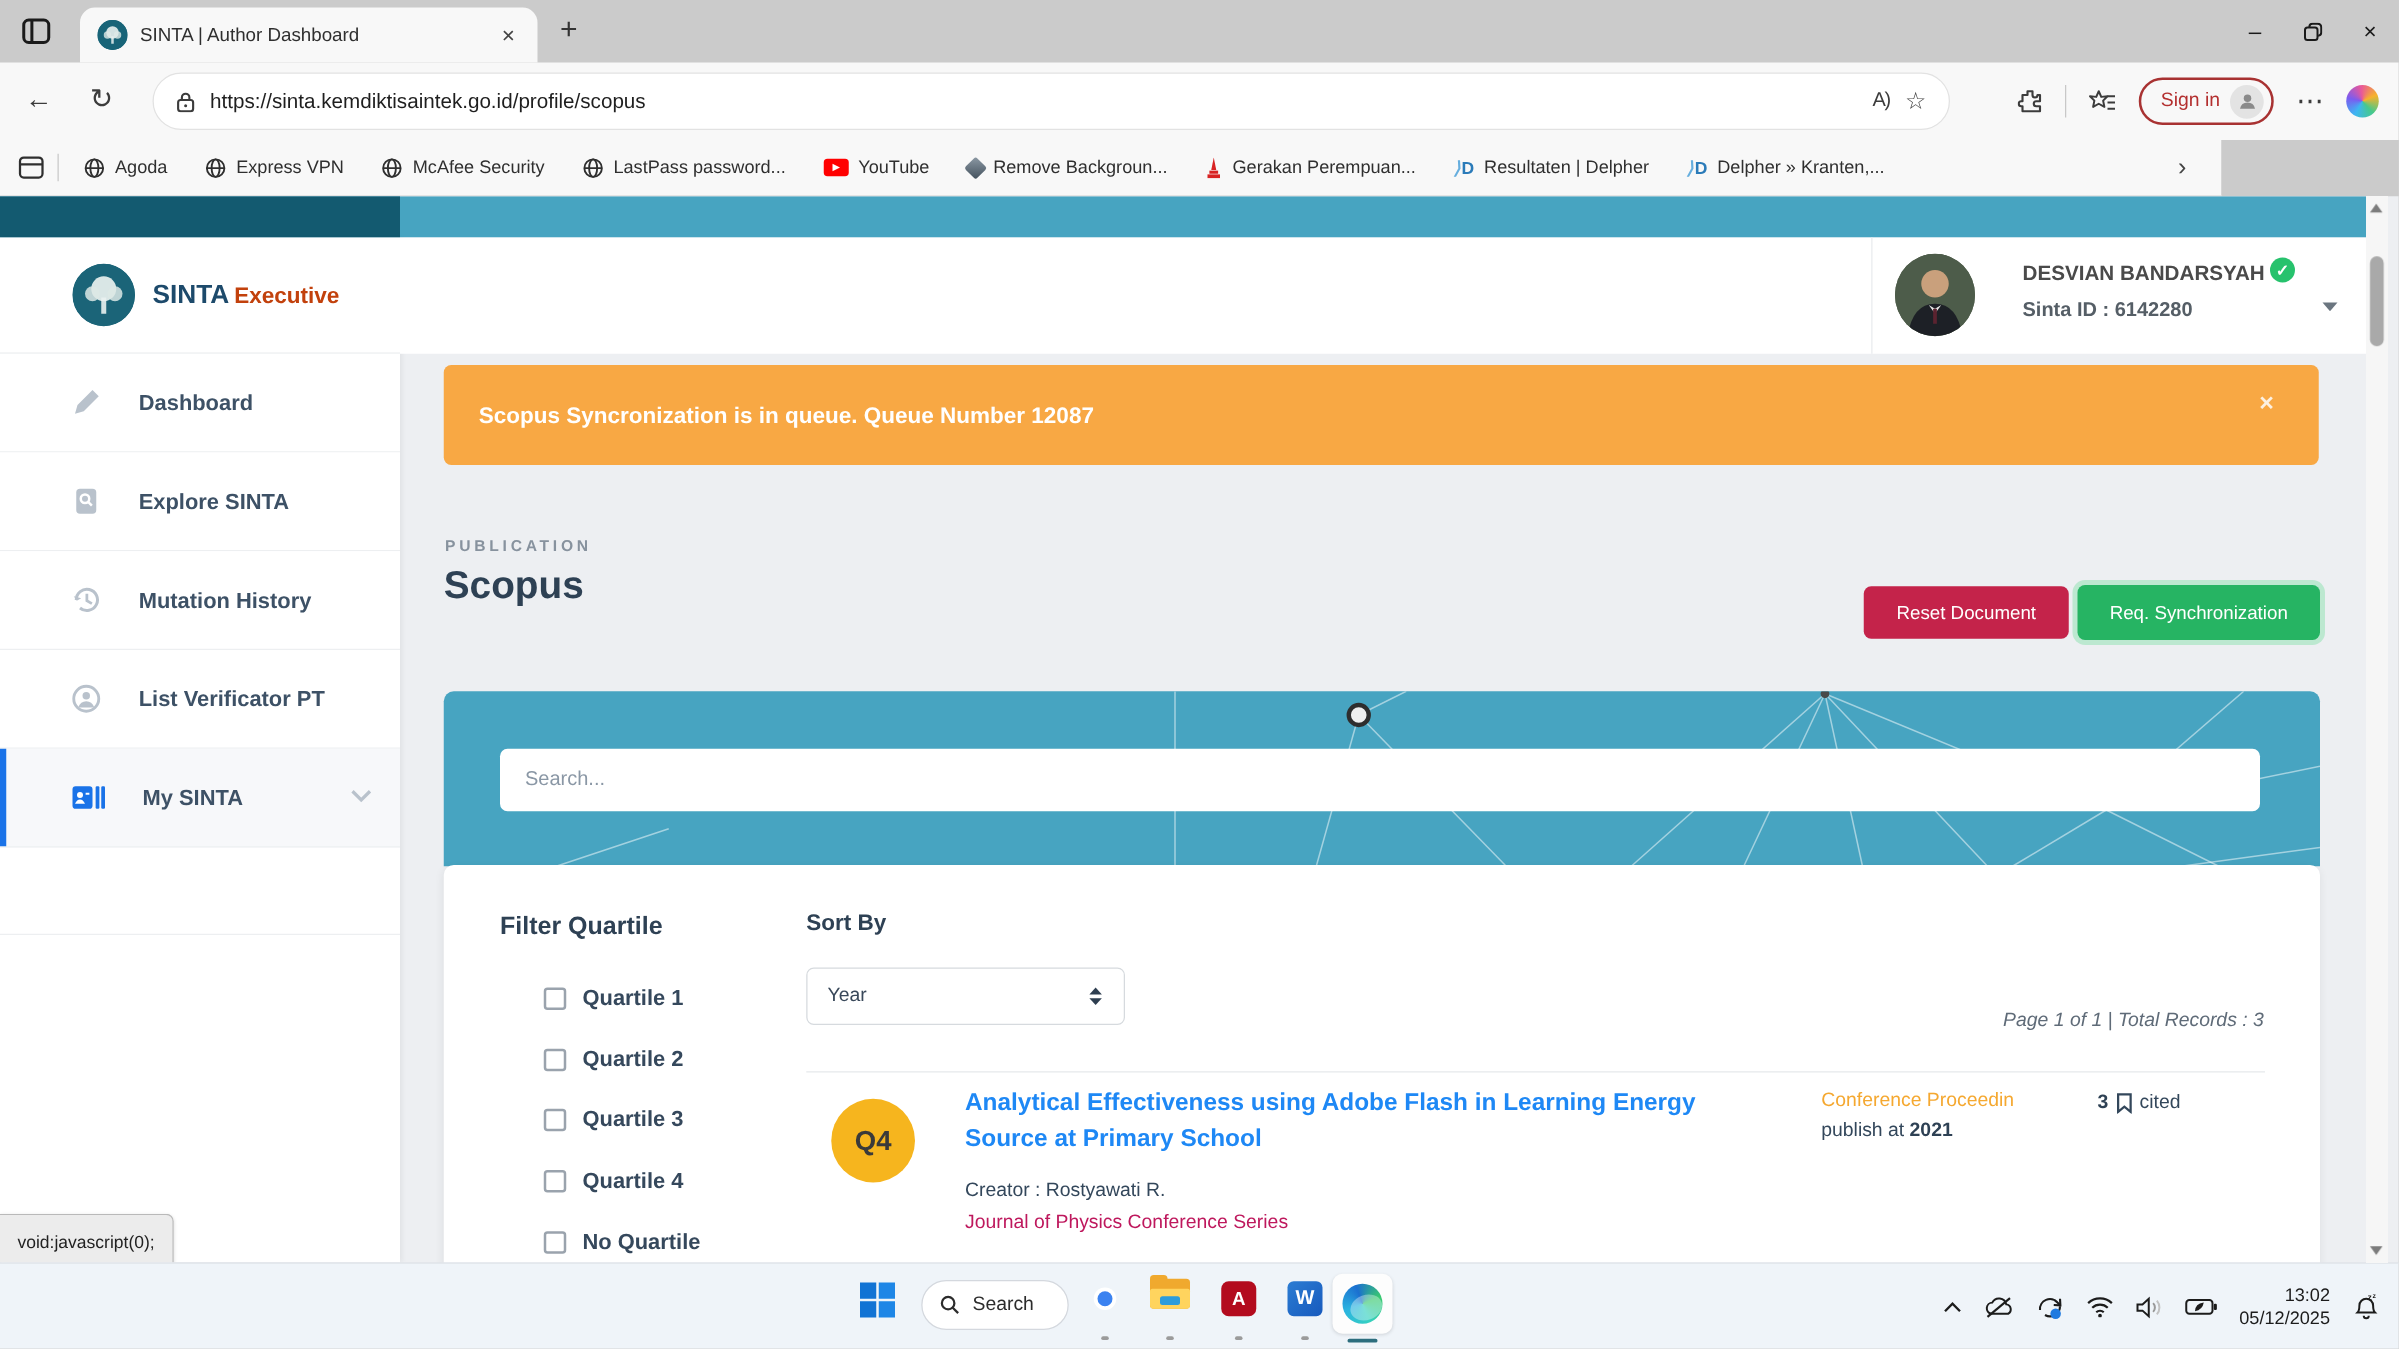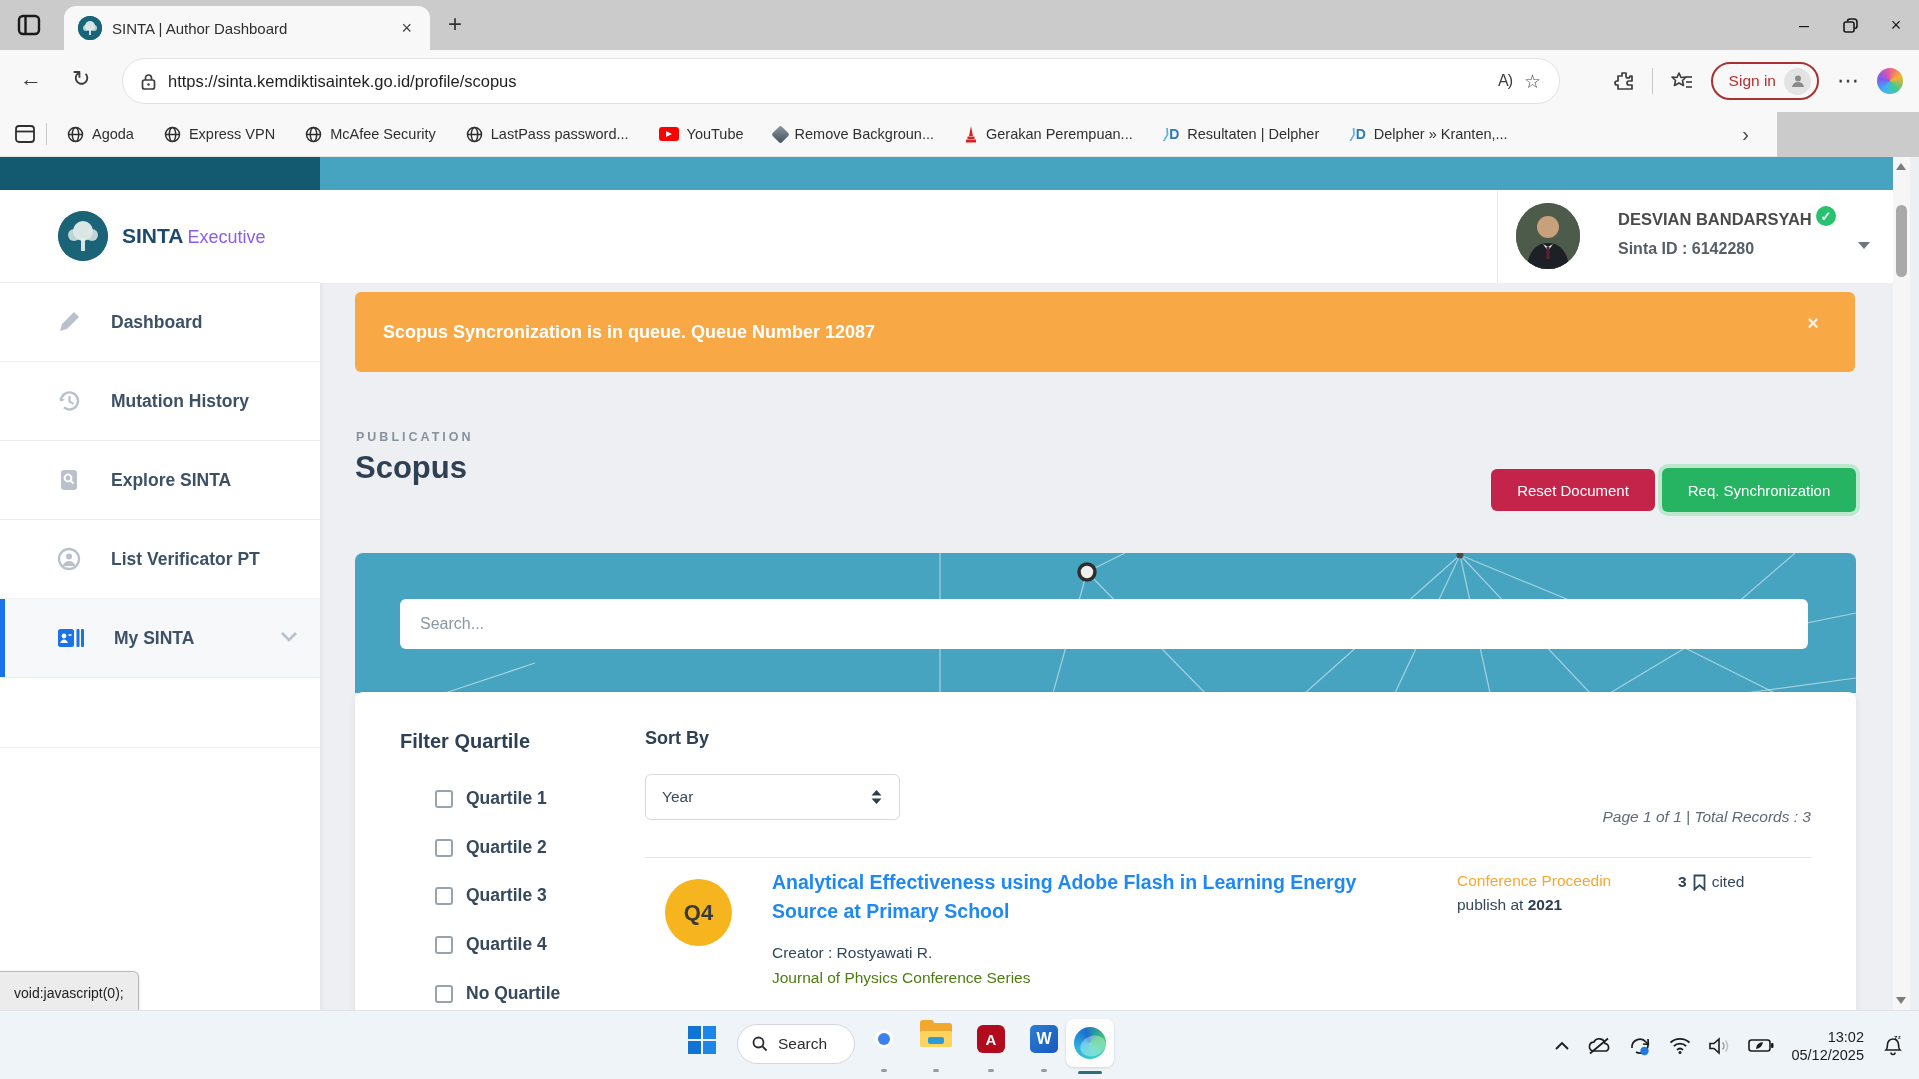--- a/index.html
+++ b/index.html
@@ -42,21 +42,21 @@
 
   
   .pagewrap { position:relative; width:1919px; height:853px; background:#edeff2; overflow:hidden; }
   .teal-strip { position:absolute; left:0; top:0; width:1893px; height:33px; background:#47a4c1; }
   .teal-strip-dark { position:absolute; left:0; top:0; width:320px; height:33px; background:#135a70; }
 
   .sidebar { position:absolute; left:0; top:33px; width:320px; height:820px; background:#ffffff; box-shadow:2px 0 4px rgba(0,0,0,0.05); }
   .brandrow { height:93px; display:flex; align-items:center; padding-left:58px; gap:14px; border-bottom:1px solid #e9ebee; }
   .brand-logo { width:50px; height:50px; border-radius:50%; background:#1b6478; position:relative; overflow:hidden; }
   .brand-name { font-size:21px; font-weight:bold; color:#1d4a6b; }
-  .brand-suffix { font-size:18px; color:#8b5cf6; font-weight:normal; margin-left:4px;text-align:center; }
+  .brand-suffix { font-size:18px; color:#c2410c; font-weight:bold; margin-left:4px;text-align:center; }
   .side-item { height:79px; display:flex; align-items:center; padding-left:57px; gap:30px; border-bottom:1px solid #edeff1; font-size:17.5px; font-weight:bold; color:#3d5166; position:relative; background:#fff; }
   .side-item.active { background:#f7f8fa; }
   .side-item.active::before { content:""; position:absolute; left:0; top:0; width:5px; height:100%; background:#1a73e8; }
   .side-chevron { position:absolute; right:22px; top:32px; }
   .side-extra-div { height:70px; border-bottom:1px solid #edeff1; }
 
   .pageheader { position:absolute; left:320px; top:33px; width:1573px; height:93px; background:#ffffff; }
   .hdr-vdiv { position:absolute; left:1177px; top:0; width:1px; height:93px; background:#e9ebee; }
   .avatar { position:absolute; left:1196px; top:13px; width:64px; height:66px; border-radius:50%; overflow:hidden; background:#55604f; }
   .user-name { position:absolute; left:1298px; top:20px; font-size:16.5px; font-weight:bold; color:#4a4a4a; white-space:nowrap; }
@@ -85,21 +85,21 @@
   .chk-label { font-size:17.5px; font-weight:bold; color:#35485c; white-space:nowrap; }
   .sort-label { position:absolute; left:290px; top:36px; font-size:18px; font-weight:bold; color:#2e4154; }
   .sort-select { position:absolute; left:290px; top:82px; width:255px; height:46px; border:1px solid #d6dade; border-radius:6px; background:#fff; display:flex; align-items:center; padding:0 16px; }
   .sort-value { flex:1; font-size:15.5px; color:#39485a; }
   .pagination { position:absolute; right:45px; top:116px; font-size:15.5px; font-style:italic; color:#5f6b78; }
   .card-div { position:absolute; left:290px; top:165px; width:1167px; height:1px; background:#e6e9ec; }
 
   .q-badge { position:absolute; left:310px; top:187px; width:67px; height:67px; border-radius:50%; background:#f6b51e; display:flex; align-items:center; justify-content:center; font-size:22px; font-weight:bold; color:#3a3a3a; }
   .pub-item-title { position:absolute; left:417px; top:176px; width:650px; font-size:19.5px; font-weight:bold; color:#1e88f5; line-height:29px; }
   .pub-creator { position:absolute; left:417px; top:252px; font-size:15.5px; color:#33475b; }
-  .pub-journal { position:absolute; left:417px; top:277px; font-size:15.5px; color:#4d7c0f; }
+  .pub-journal { position:absolute; left:417px; top:277px; font-size:15.5px; color:#be185d; }
   .pub-type { position:absolute; left:1102px; top:180px; font-size:15.5px; font-weight:normal; color:#f5a830; }
   .pub-publish { position:absolute; left:1102px; top:204px; font-size:15.5px; color:#33475b; }
   .pub-publish b { color:#2e4154; }
   .pub-cited { position:absolute; left:1323px; top:181px; display:flex; align-items:center; gap:6px; font-size:15.5px; color:#33475b; }
   .pub-cited .cnt { font-weight:bold; color:#2e4154; }
 
   .status-tip { position:absolute; left:0; top:814px; height:44px; background:#ececec; border:1px solid #b9b9b9; border-left:none; border-radius:0 6px 6px 0; display:flex; align-items:center; padding:0 14px; font-size:14px; color:#222; box-shadow:0 1px 3px rgba(0,0,0,.15); }
 
   .scrollbar { position:absolute; right:9px; top:0; width:17px; height:853px; background:#f6f6f6; }
   .sb-arrow { position:absolute; left:3px; width:0; height:0; border-left:5.5px solid transparent; border-right:5.5px solid transparent; }
@@ -287,33 +287,33 @@
     </div>
 
     <div class="side-item">
       <svg width="24" height="24" viewBox="0 0 24 24">
           <path d="M3 21 l2-7 L17 2 l5 5 L10 19 z" fill="#b9c2cc"></path>
         </svg>
       <span>Dashboard</span>
     </div>
     <div class="side-item">
       <svg width="24" height="24" viewBox="0 0 24 24">
+          <rect x="4" y="2" width="16" height="20" rx="3" fill="#b9c2cc"></rect>
+          <circle cx="11" cy="10" r="3.4" fill="none" stroke="#ffffff" stroke-width="2"></circle>
+          <line x1="13.5" y1="12.5" x2="16.5" y2="15.5" stroke="#ffffff" stroke-width="2"></line>
+        </svg>
+      <span>Explore SINTA</span>
+    </div>
+    <div class="side-item">
+      <svg width="24" height="24" viewBox="0 0 24 24">
           <path d="M4 12 a8.5 8.5 0 1 1 3 6.4" fill="none" stroke="#b9c2cc" stroke-width="2.4"></path>
           <path d="M2 9 l2.4 3.6 L8 10.5 z" fill="#b9c2cc"></path>
           <path d="M12.5 7 v5.5 l4 2.4" fill="none" stroke="#b9c2cc" stroke-width="2.2"></path>
         </svg>
       <span>Mutation History</span>
-    </div>
-    <div class="side-item">
-      <svg width="24" height="24" viewBox="0 0 24 24">
-          <rect x="4" y="2" width="16" height="20" rx="3" fill="#b9c2cc"></rect>
-          <circle cx="11" cy="10" r="3.4" fill="none" stroke="#ffffff" stroke-width="2"></circle>
-          <line x1="13.5" y1="12.5" x2="16.5" y2="15.5" stroke="#ffffff" stroke-width="2"></line>
-        </svg>
-      <span>Explore SINTA</span>
     </div>
     <div class="side-item">
       <svg width="24" height="24" viewBox="0 0 24 24">
           <circle cx="12" cy="12" r="10" fill="none" stroke="#b9c2cc" stroke-width="2.3"></circle>
           <circle cx="12" cy="9.5" r="3" fill="#b9c2cc"></circle>
           <path d="M5.5 19 q2-5 6.5-5 t6.5 5" fill="#b9c2cc"></path>
         </svg>
       <span>List Verificator PT</span>
     </div>
     <div class="side-item active">

